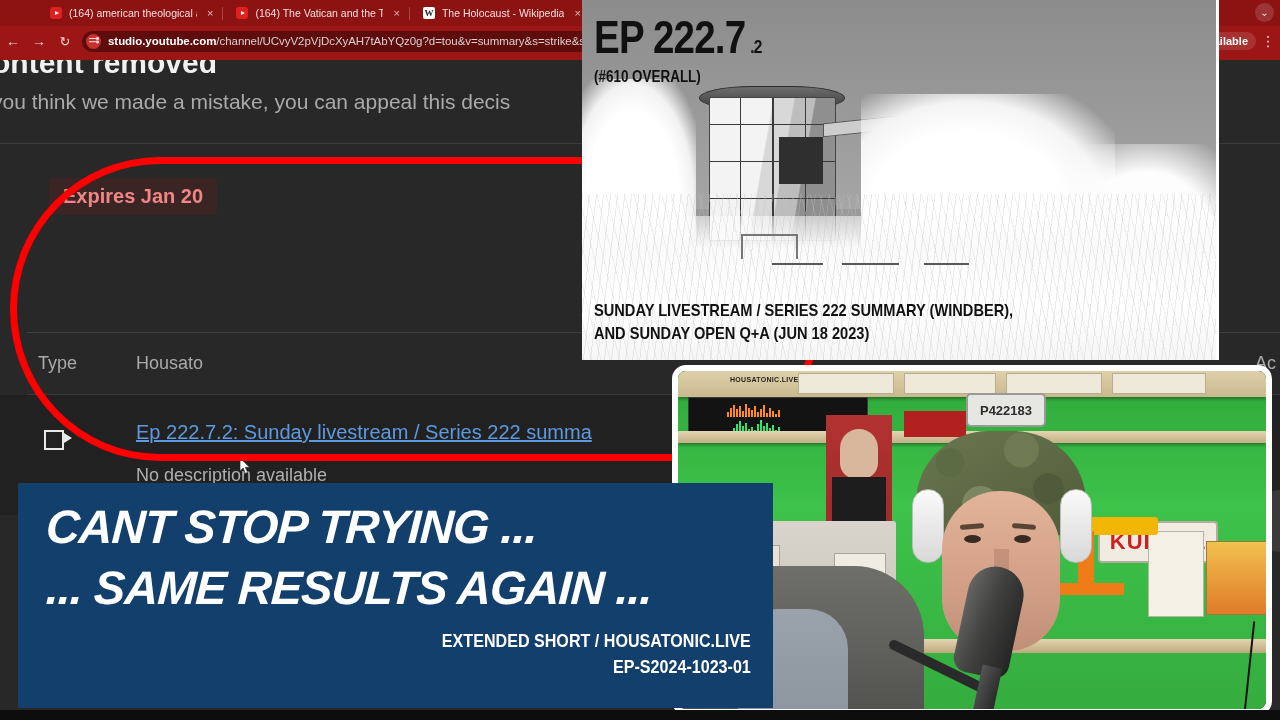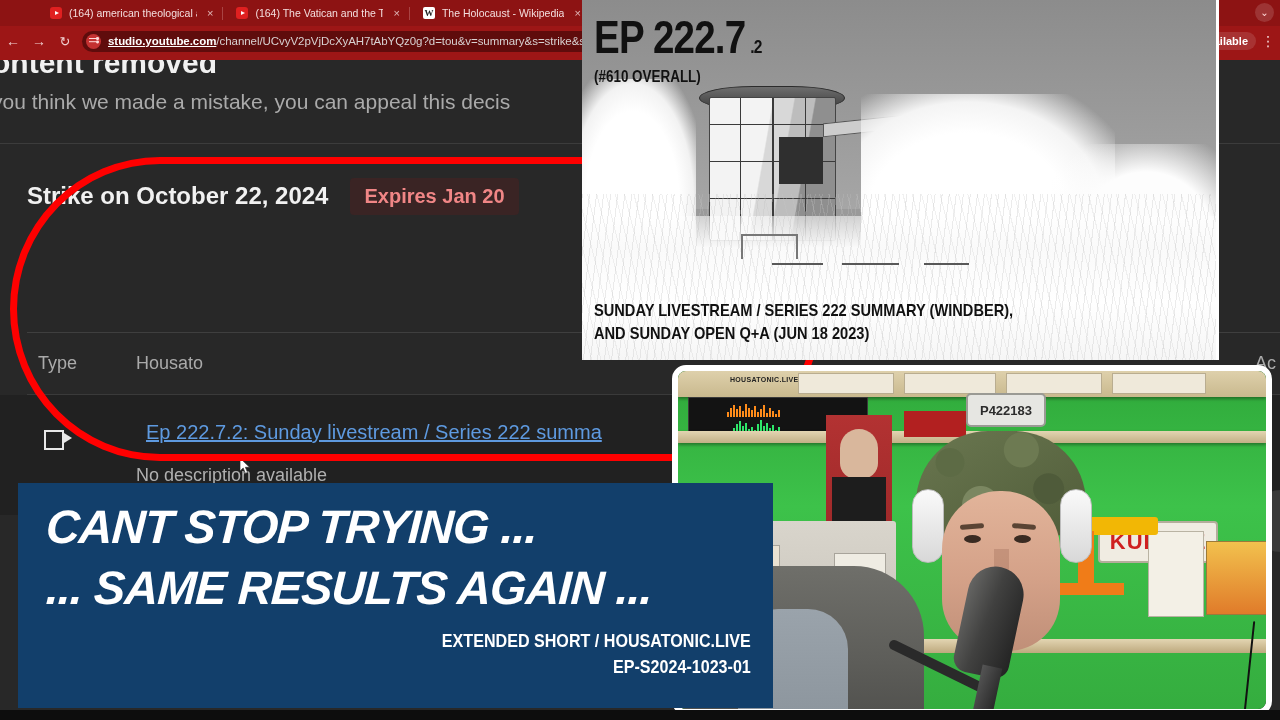--- a/index.html
+++ b/index.html
@@ -56,21 +56,21 @@
   #site-chip{
     width:15px;height:15px;border-radius:50%;background:#c43131;
     margin-right:7px;flex:0 0 15px;position:relative;
   }
   #site-chip::before{content:"";position:absolute;left:3px;top:4px;width:7px;height:1.6px;background:#ffd9d9;box-shadow:0 3.2px 0 #ffd9d9;}
   #site-chip::after{content:"";position:absolute;left:10px;top:3.5px;width:2.6px;height:2.6px;border-radius:50%;background:#ffd9d9;box-shadow:0 3.4px 0 #ffd9d9;}
   #url{
     font-size:11.5px;color:#d8d2d2;white-space:nowrap;overflow:hidden;
     letter-spacing:-0.05px;
   }
-  #url b{color:#ffffff;font-weight:bold;text-decoration:underline;}
+  #url b{color:#ffffff;font-weight:bold;}
   #toolbar-right{display:flex;align-items:center;padding-right:4px;}
   #update-pill{
     font-size:11px;color:#ffffff;font-weight:bold;white-space:nowrap;
     background:rgba(255,255,255,.12);border-radius:10px;padding:3px 8px;
     margin-right:4px;overflow:hidden;max-width:66px;
   }
   #kebab{color:#f3dada;font-size:14px;width:16px;text-align:center;line-height:1;}
   #chev{
     position:absolute;right:6px;top:3px;width:19px;height:19px;border-radius:50%;
     background:rgba(255,255,255,.14);color:#ffd8d8;font-size:10px;
@@ -122,21 +122,21 @@
     position:absolute;left:44px;top:35px;width:28px;height:22px;
   }
   #video-icon .body{position:absolute;left:0;top:0;width:20px;height:20px;border:2.2px solid #e8e8e8;box-sizing:border-box;}
   #video-icon .lens{
     position:absolute;left:20px;top:3px;width:0;height:0;
     border-top:5px solid transparent;border-bottom:5px solid transparent;
     border-left:8px solid #e8e8e8;
   }
   #row-title{
     position:absolute;left:136px;top:26px;
-    font-size:20px;color:#5e9ae0;white-space:nowrap;margin-left:10px;
+    font-size:20px;color:#5e9ae0;white-space:nowrap;
   }
   #row-desc{
     position:absolute;left:136px;top:70px;
     font-size:18px;color:#b0b0b0;white-space:nowrap;
   }
   #cursor{
     position:absolute;left:240px;top:398px;width:11px;height:17px;z-index:20;
   }
 
   #right-disc{
@@ -429,21 +429,20 @@
 </head>
 <body>
 
 <div id="page">
   <div id="page-heading">ontent removed</div>
   <div id="page-sub">you think we made a mistake, you can appeal this decis</div>
   <div id="hr-top"></div>
 
   <div id="strike-card">
     <div id="strike-head">
-      <div id="strike-title">Strike on October 22, 2024</div>
       <div id="strike-expires">Expires Jan 20</div>
     </div>
 
     <div id="hr-mid"></div>
 
     <div id="table-head">
       <span class="th-type">Type</span>
       <span class="th-content">Housato</span>
       <span class="th-action">Ac</span>
     </div>

